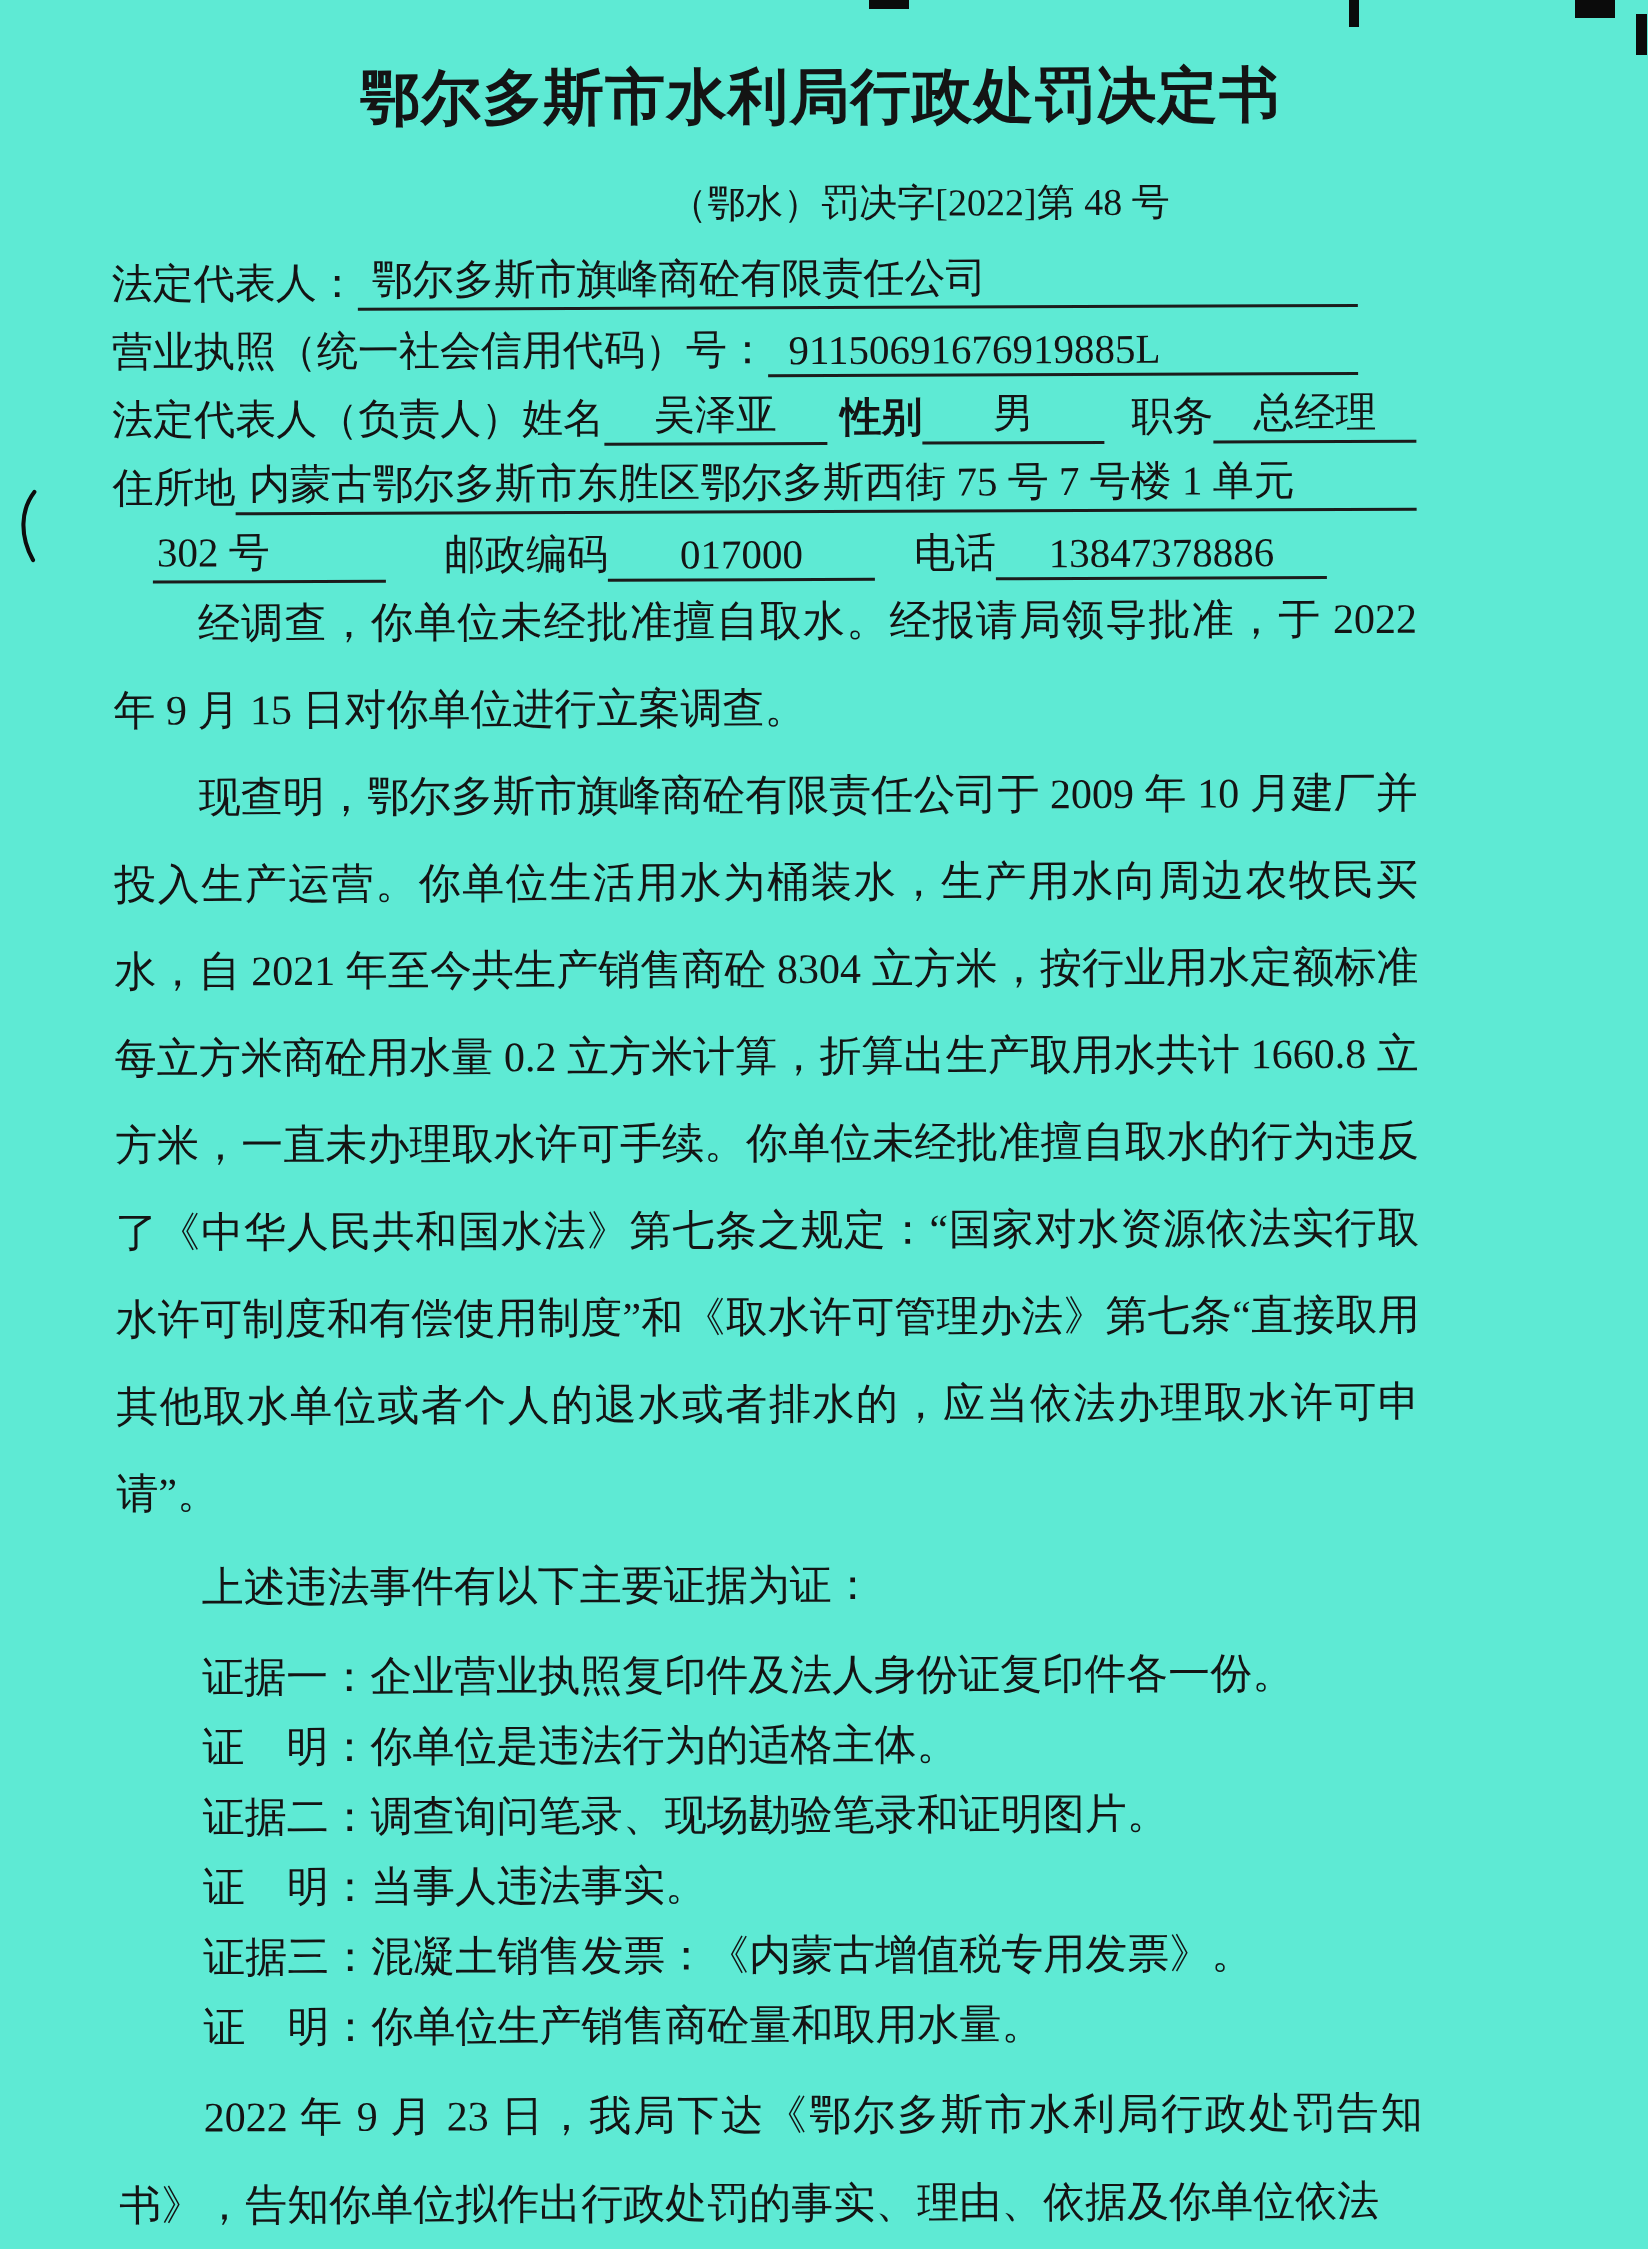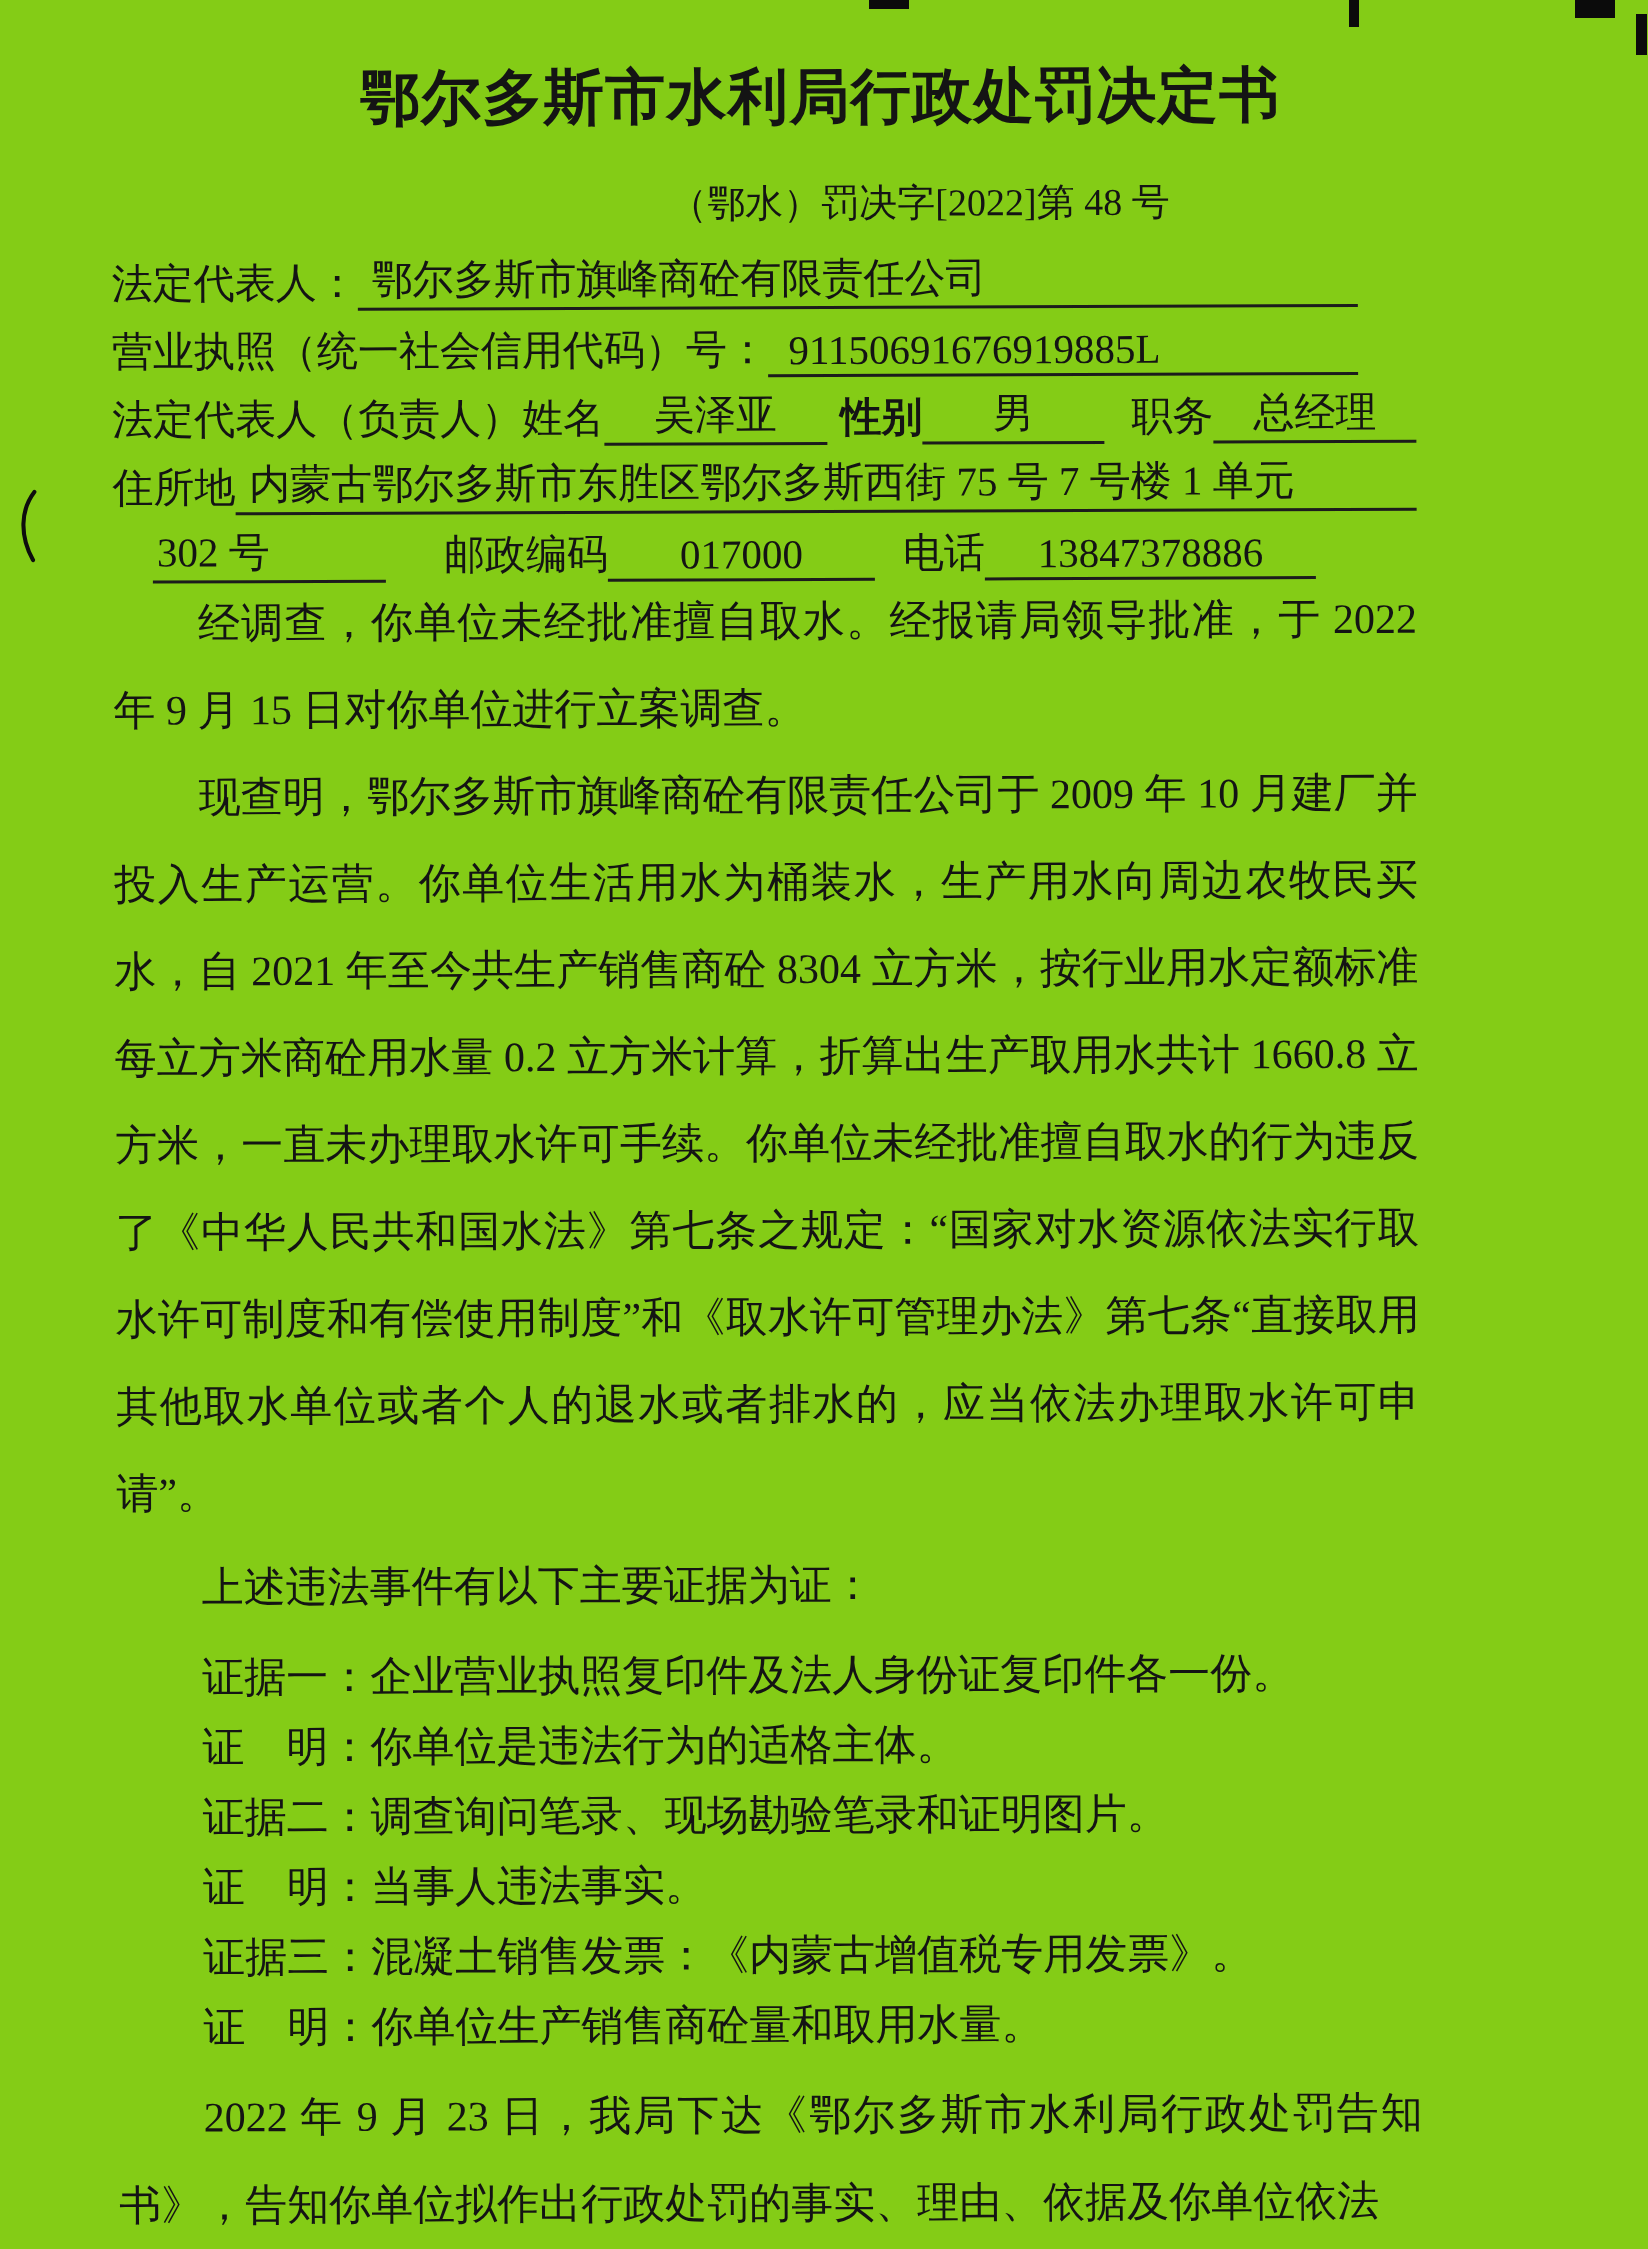--- a/index.html
+++ b/index.html
@@ -1,20 +1,20 @@
 <!DOCTYPE html>
 <html style="font-size:11px"><head>
 <meta charset="utf-8">
 <style>
   html,body { margin:0; padding:0; background:#d9d9d6; }
   .page {
     position:relative;
     width:1648px; height:2250px;
     margin:0 auto;
-    background:#84cc16;
+    background:#5eead4;
     overflow:hidden;
     font-family:"Liberation Serif","DejaVu Serif",serif;
     color:#141414;
   }
   .content { position:absolute; inset:0; transform:rotate(-0.22deg); }
 
   
   .art { position:absolute; background:#0b0b0b; }
   .art1 { left:869px; top:0; width:40px; height:9px; }
   .art2 { left:1349px; top:0; width:10.3px; height:27px; }
@@ -48,21 +48,21 @@
   .pl30 { padding-left:20.5px; }
   .w-name { width:236px; }
   .w-gender { width:193px; }
   .w-pos { width:215px; }
   .w-302 { width:229px; padding-left:4.1px;margin-left:40px; }
   .w-post { width:267px; }
   .w-phone { width:331px; }
   .ml20 { margin-left:13.7px;font-weight:bold; }
   .ml40 { margin-left:27px;text-align:right; }
   .ml60 { margin-left:58px; }
-  .ml80 { margin-left:28px; }
+  .ml80 { margin-left:39px; }
 
   .body-text { position:absolute; top:578px; left:115px; width:1304px; font-size:42px; }
   .para { margin:0; text-align:justify; line-height:87px; text-indent:85px; }
   .p-intro { margin-top:6.8px; }
   .ev-block { margin-top:11px; }
   .ev { margin:0; line-height:70px; text-indent:85px; text-align:left; white-space:nowrap; }
   .p-notice { margin-top:11px; line-height:88px; }
 </style>
 </head>
 <body>

